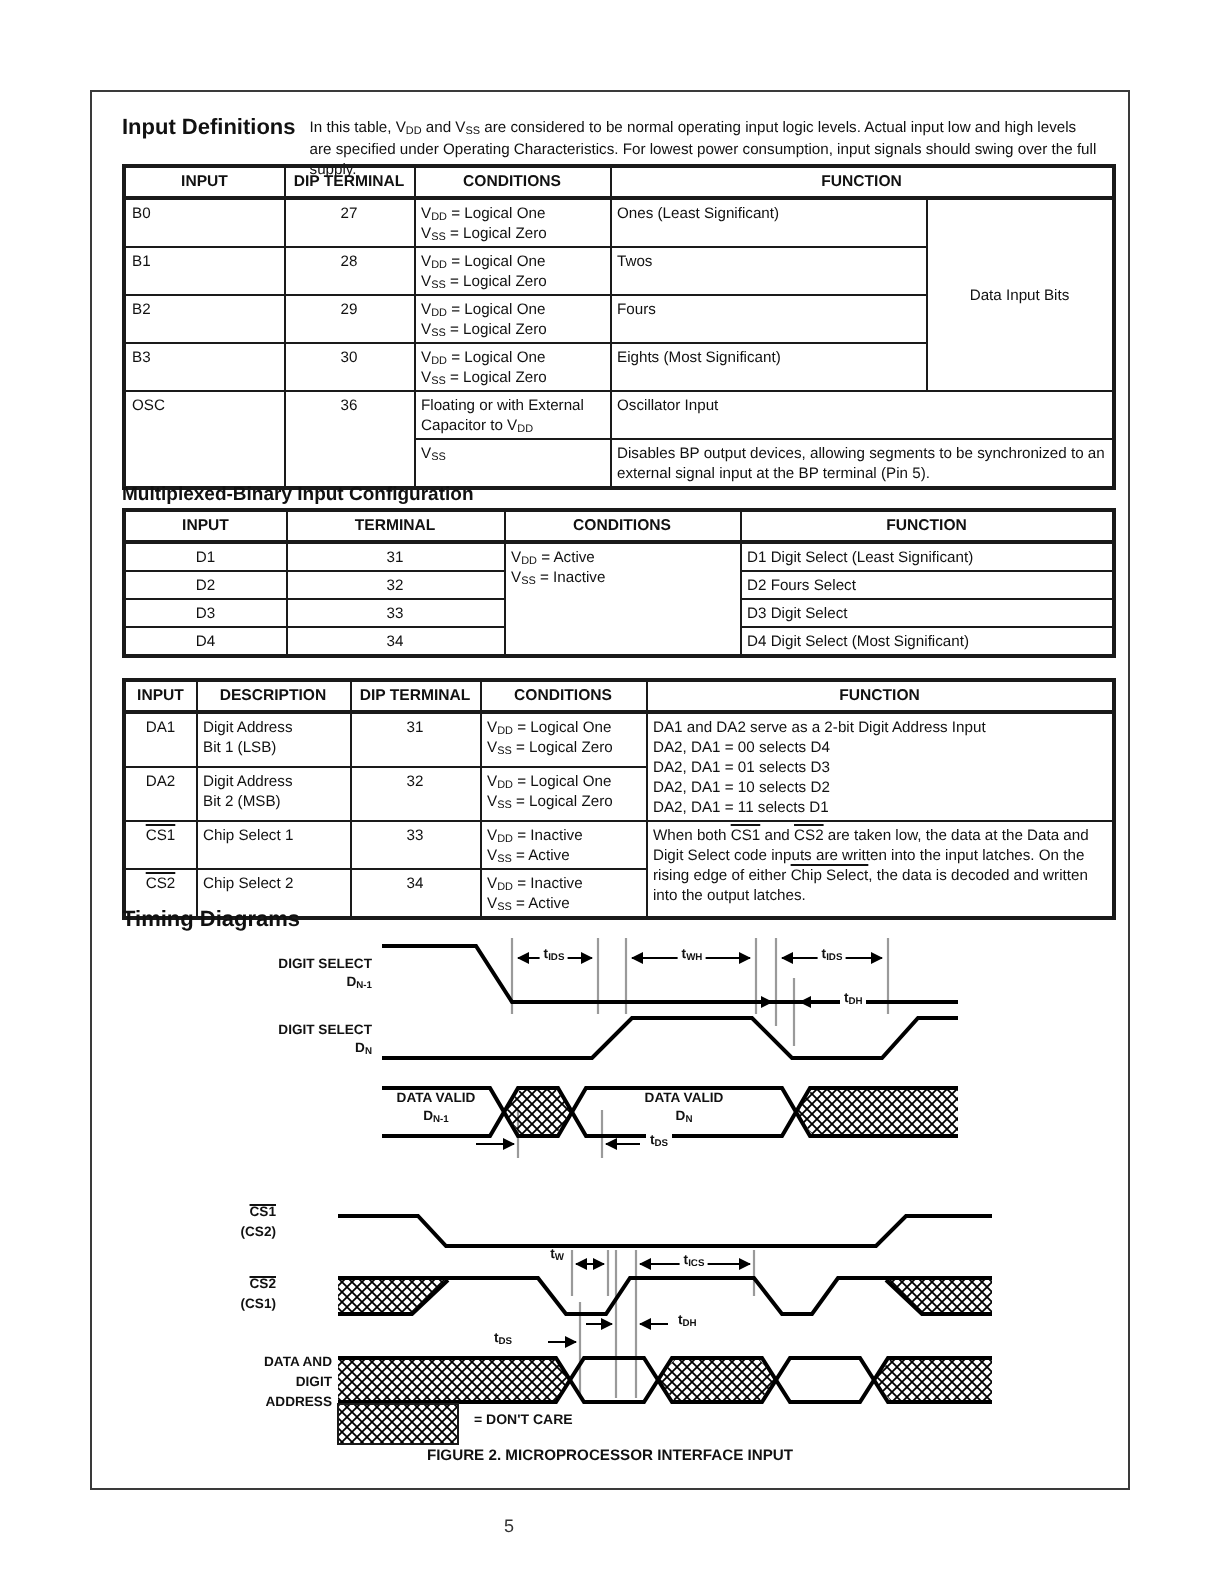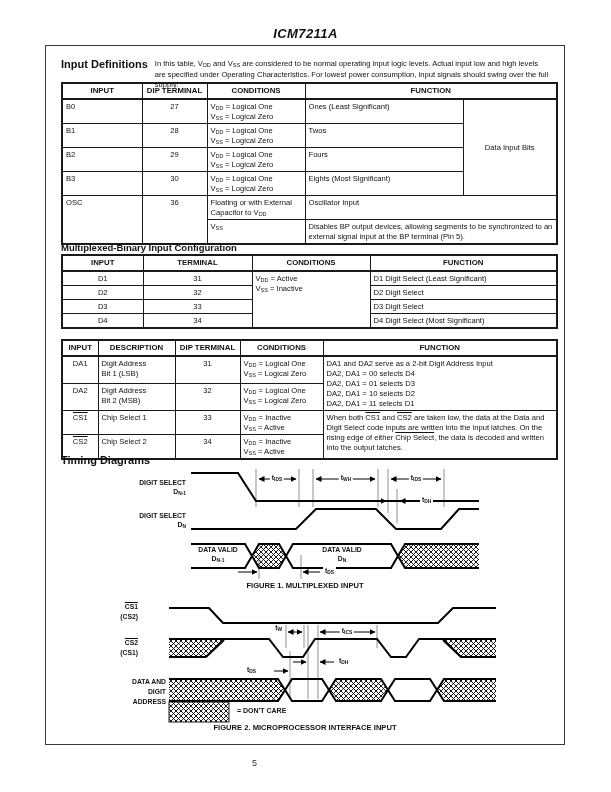--- a/index.html
+++ b/index.html
@@ -39,21 +39,20 @@
   .watermark{position:absolute;left:0;top:695px;width:611px;height:82px;
              background:rgba(77,164,214,0.87);}
   .watermark span{display:block;position:absolute;left:64px;top:-7px;line-height:82px;
                   font-size:84px;letter-spacing:2px;color:#ffffff;font-weight:normal;}
 </style>
 </head>
 <body>
 
 <div class="page">
 
-  <div class="doc-title">ICM7211A</div>
 
   <div class="frame">
 
     <div class="intro">
       <div class="intro-h">Input Definitions</div>
       <p class="intro-p">In this table, V<sub>DD</sub> and V<sub>SS</sub> are considered to be normal operating input logic levels. Actual input low and high levels are specified under Operating Characteristics. For lowest power consumption, input signals should swing over the full supply.</p>
     </div>
 
     <table class="t" style="top:36px;">
       <colgroup>
@@ -129,21 +128,21 @@
       <tbody>
         <tr>
           <td class="c">D1</td>
           <td class="c">31</td>
           <td rowspan="4">V<sub>DD</sub> = Active<br>V<sub>SS</sub> = Inactive</td>
           <td>D1 Digit Select (Least Significant)</td>
         </tr>
         <tr>
           <td class="c">D2</td>
           <td class="c">32</td>
-          <td>D2 Digit Select</td>
+          <td>D2 Fours Select</td>
         </tr>
         <tr>
           <td class="c">D3</td>
           <td class="c">33</td>
           <td>D3 Digit Select</td>
         </tr>
         <tr>
           <td class="c">D4</td>
           <td class="c">34</td>
           <td>D4 Digit Select (Most Significant)</td>
@@ -247,21 +246,20 @@
       <div class="wl bus" style="left:145px;width:54px;top:79px;">DATA VALID</div>
       <div class="wl bus" style="left:145px;width:54px;top:88px;">D<sub>N-1</sub></div>
       <div class="wl bus" style="left:247px;width:98px;top:79px;">DATA VALID</div>
       <div class="wl bus" style="left:247px;width:98px;top:88px;">D<sub>N</sub></div>
       <div class="dim" style="left:231px;top:7px;transform:translateX(-50%);">t<sub>IDS</sub></div>
       <div class="dim" style="left:300px;top:7px;transform:translateX(-50%);">t<sub>WH</sub></div>
       <div class="dim" style="left:370px;top:7px;transform:translateX(-50%);">t<sub>IDS</sub></div>
       <div class="dim" style="left:374px;top:29px;">t<sub>DH</sub></div>
       <div class="dim" style="left:277px;top:100px;">t<sub>DS</sub></div>
     </div>
-    <div class="caption" style="top:535px;">FIGURE 1.  MULTIPLEXED INPUT</div>
 
     <div class="fig" style="top:555px;height:122px;">
       <svg width="516" height="122" viewBox="0 0 516 122">
         <g stroke="#9a9a9a" stroke-width="1.1">
           <line x1="240" y1="24" x2="240" y2="47"></line>
             <line x1="258" y1="24" x2="258" y2="47"></line>
           <line x1="262" y1="24" x2="262" y2="98"></line>
             <line x1="272" y1="24" x2="272" y2="98"></line>
           <line x1="331" y1="24" x2="331" y2="47"></line>
             <line x1="244" y1="50" x2="244" y2="98"></line>

